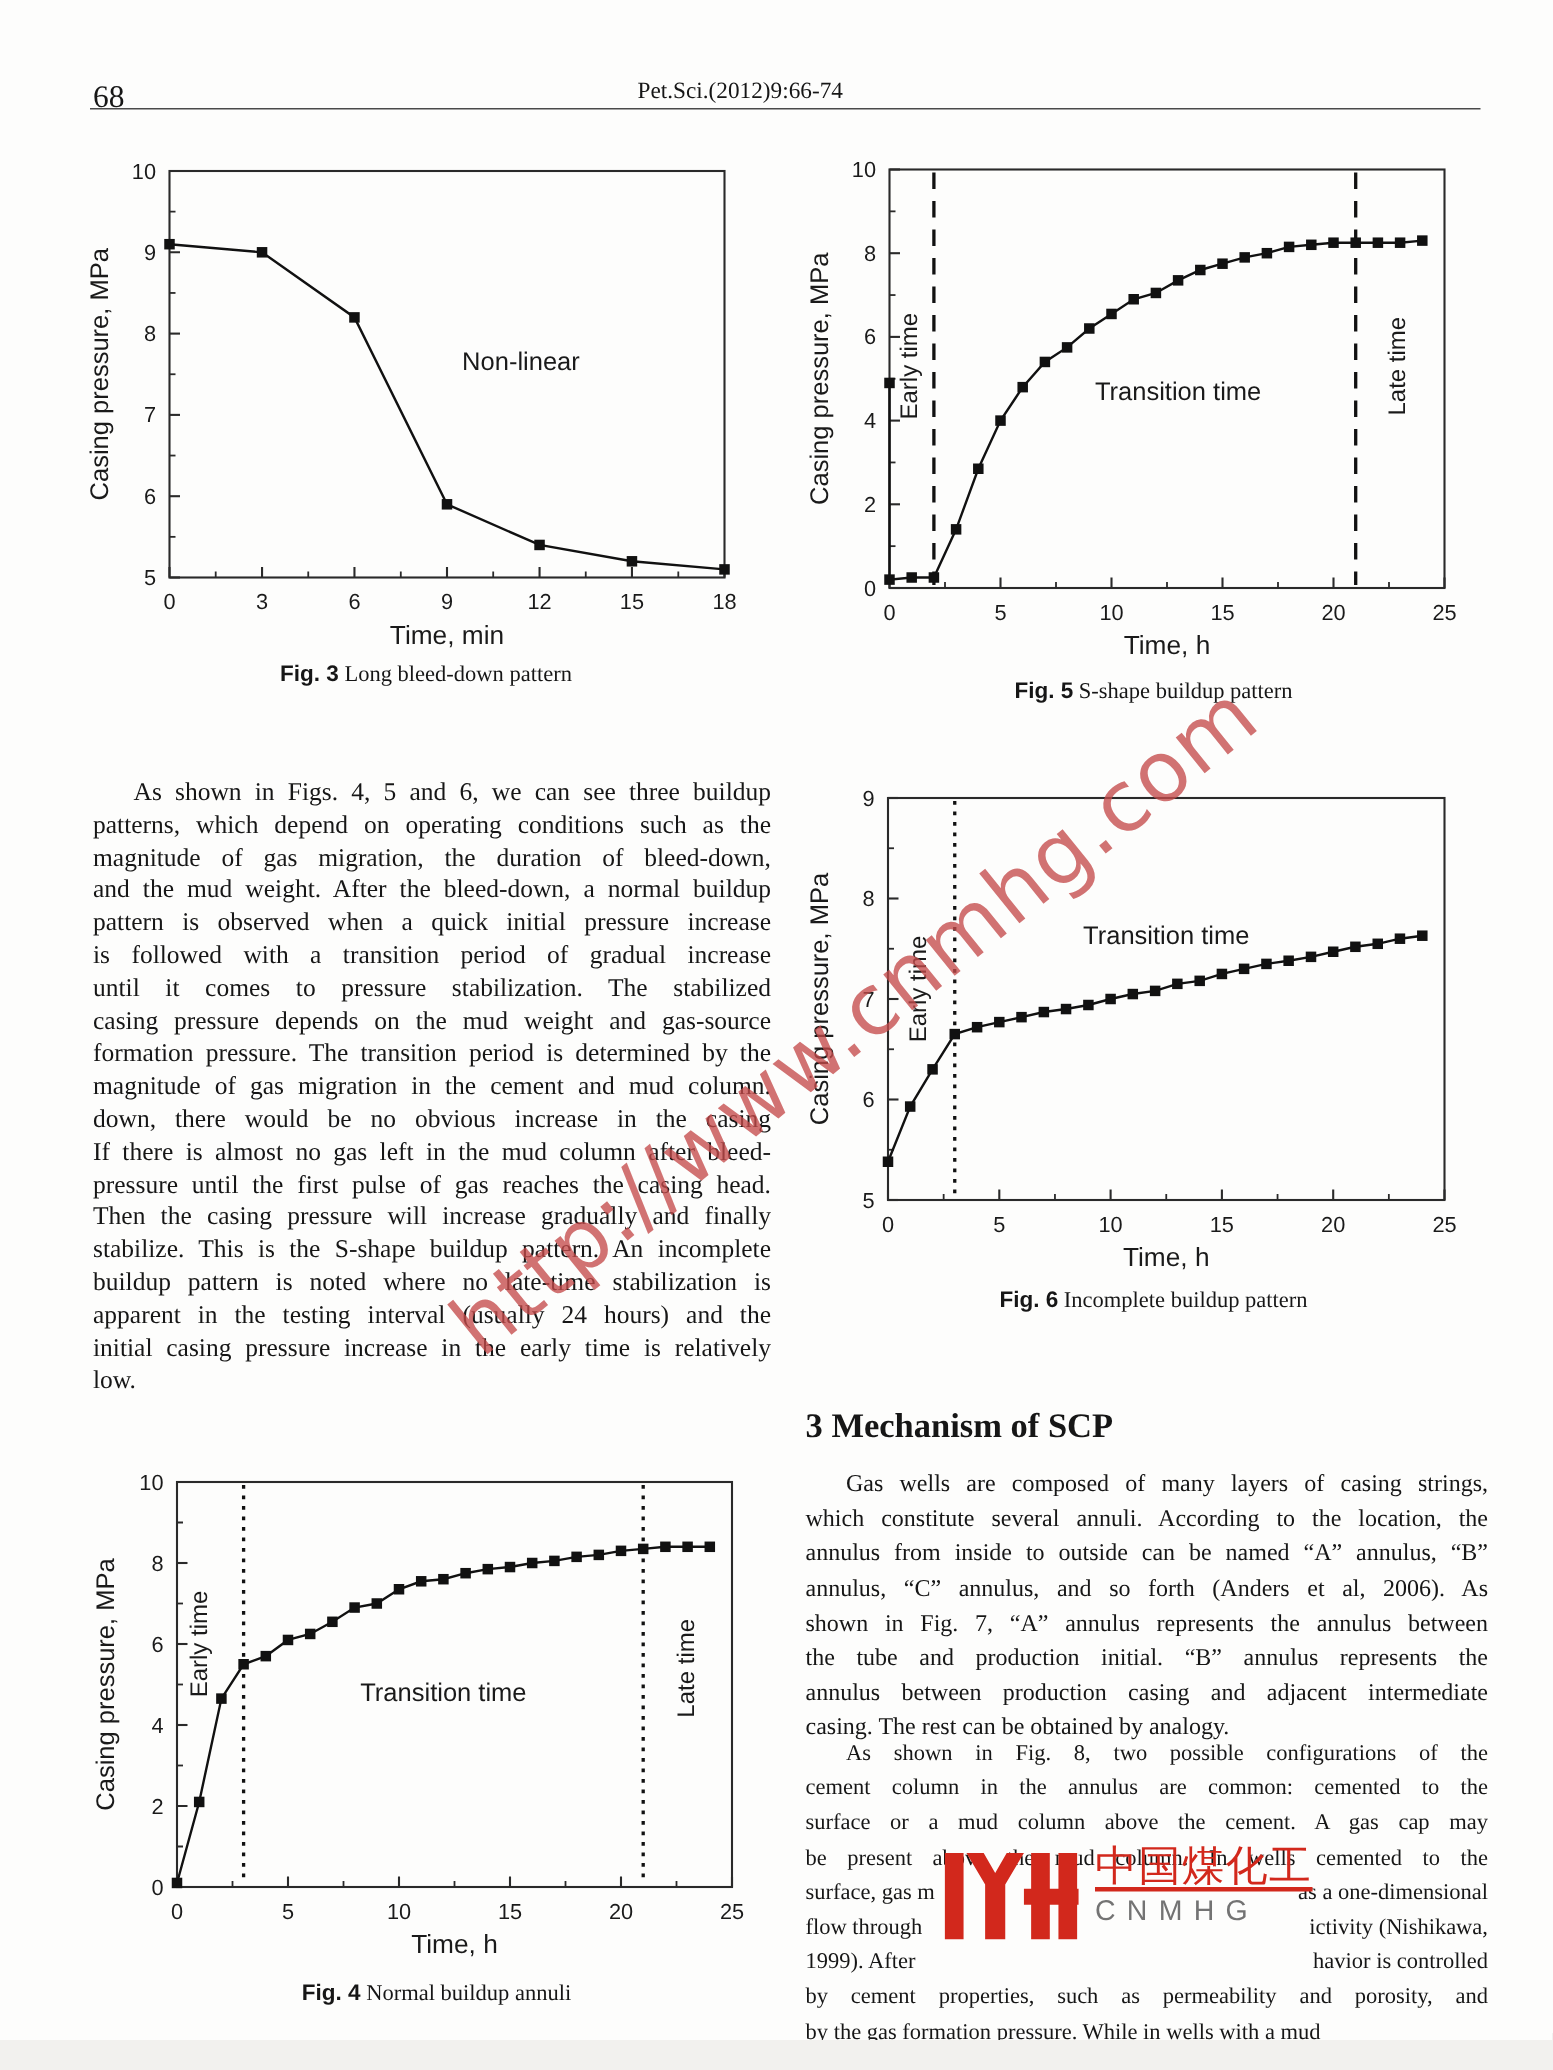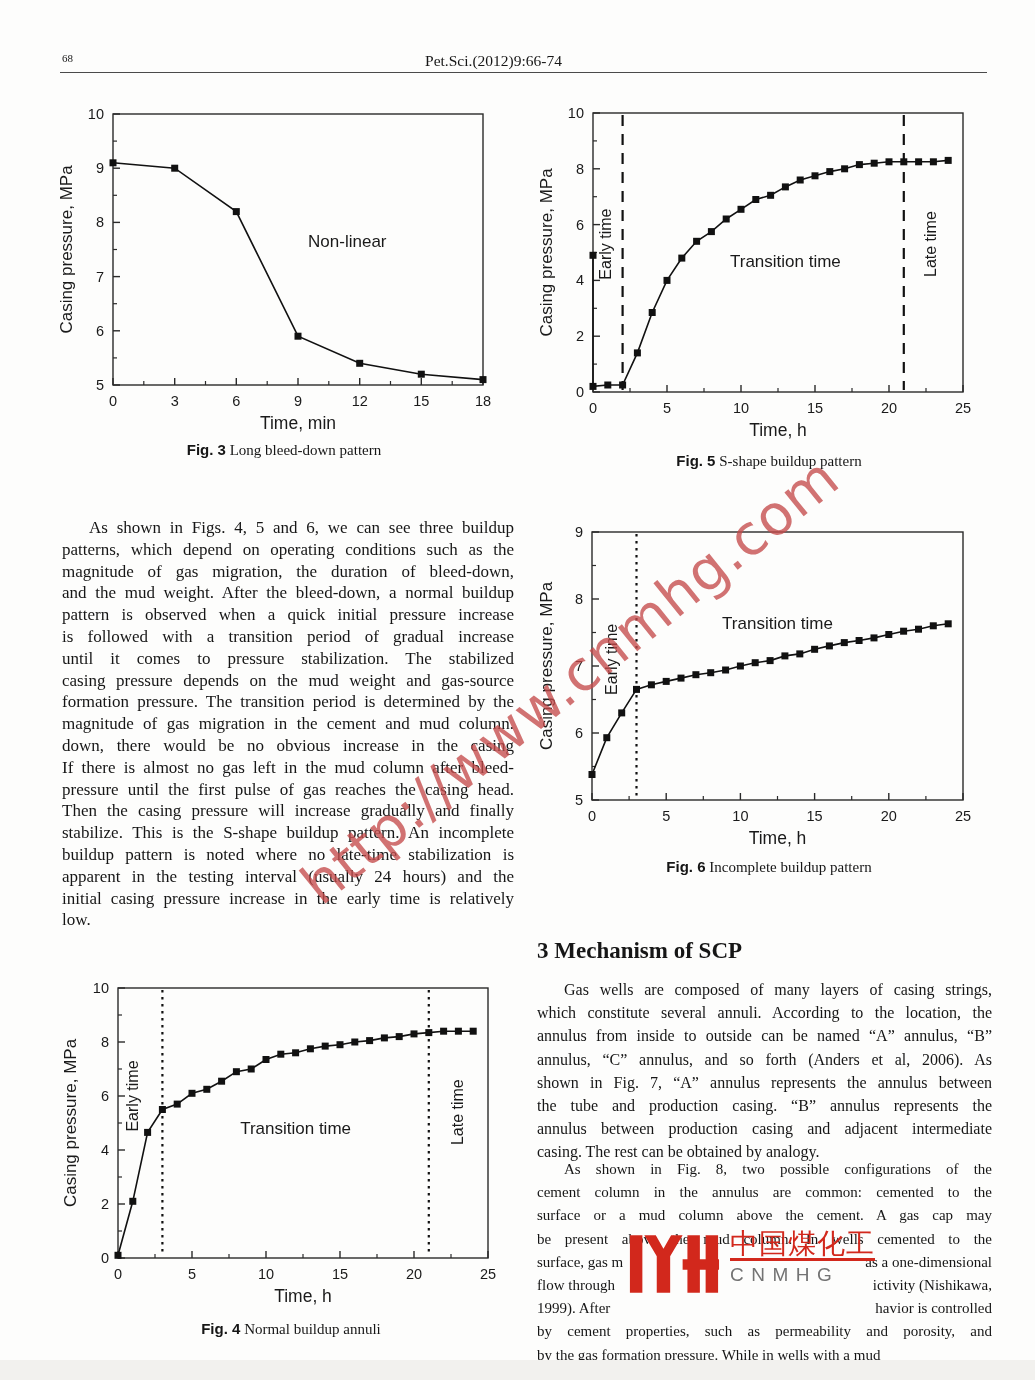--- a/index.html
+++ b/index.html
@@ -1,20 +1,20 @@
 <!DOCTYPE html>
 <html><head>
 <meta charset="utf-8">
 <style>
   html,body{margin:0;padding:0;background:#e8e8e8;}
   #page{position:relative;width:1035px;height:1380px;background:#fdfdfc;overflow:hidden;
         font-family:"Liberation Serif",serif;color:#161616;}
   .abs{position:absolute;}
   
-  #hdr-num{left:62px;top:52px;font-size:11px;}
+  #hdr-num{left:62px;top:52px;font-size:21px;}
   #hdr-jrn{left:0;top:52px;width:987px;text-align:center;font-size:15.5px;}
   #hdr-rule{left:60px;top:72px;width:927px;height:0;border-top:1.6px solid #4a4a4a;}
   
   #fig3-chart{left:58px;top:103px;}
   #fig5-chart{left:538px;top:100px;}
   #fig6-chart{left:538px;top:518px;}
   #fig4-chart{left:60px;top:975px;}
   .caption{font-size:15px;text-align:center;white-space:nowrap;}
   .caption .flabel{font-family:"Liberation Sans",sans-serif;font-weight:bold;}
   #cap-fig3{left:58px;top:441px;width:452px;}
@@ -347,21 +347,21 @@
       <div class="tline endline">low.</div>
     </div>
 
   <div class="abs" id="sec-heading">3 Mechanism of SCP</div>
   <div class="abs col" id="right-col-p1">
       <div class="tline indent">Gas wells are composed of many layers of casing strings,</div>
       <div class="tline">which constitute several annuli. According to the location, the</div>
       <div class="tline">annulus from inside to outside can be named “A” annulus, “B”</div>
       <div class="tline">annulus, “C” annulus, and so forth (Anders et al, 2006). As</div>
       <div class="tline">shown in Fig. 7, “A” annulus represents the annulus between</div>
-      <div class="tline">the tube and production casing. “B” annulus represents the</div>
+      <div class="tline">the tube and production initial. “B” annulus represents the</div>
       <div class="tline">annulus between production casing and adjacent intermediate</div>
       <div class="tline endline">casing. The rest can be obtained by analogy.</div>
     </div>
   <div class="abs col" id="right-col-p2">
       <div class="tline indent">As shown in Fig. 8, two possible configurations of the</div>
       <div class="tline">cement column in the annulus are common: cemented to the</div>
       <div class="tline">surface or a mud column above the cement. A gas cap may</div>
       <div class="tline">be present above the mud column. In wells cemented to the</div>
       <div class="tline split">
         <span>surface, gas m</span>

